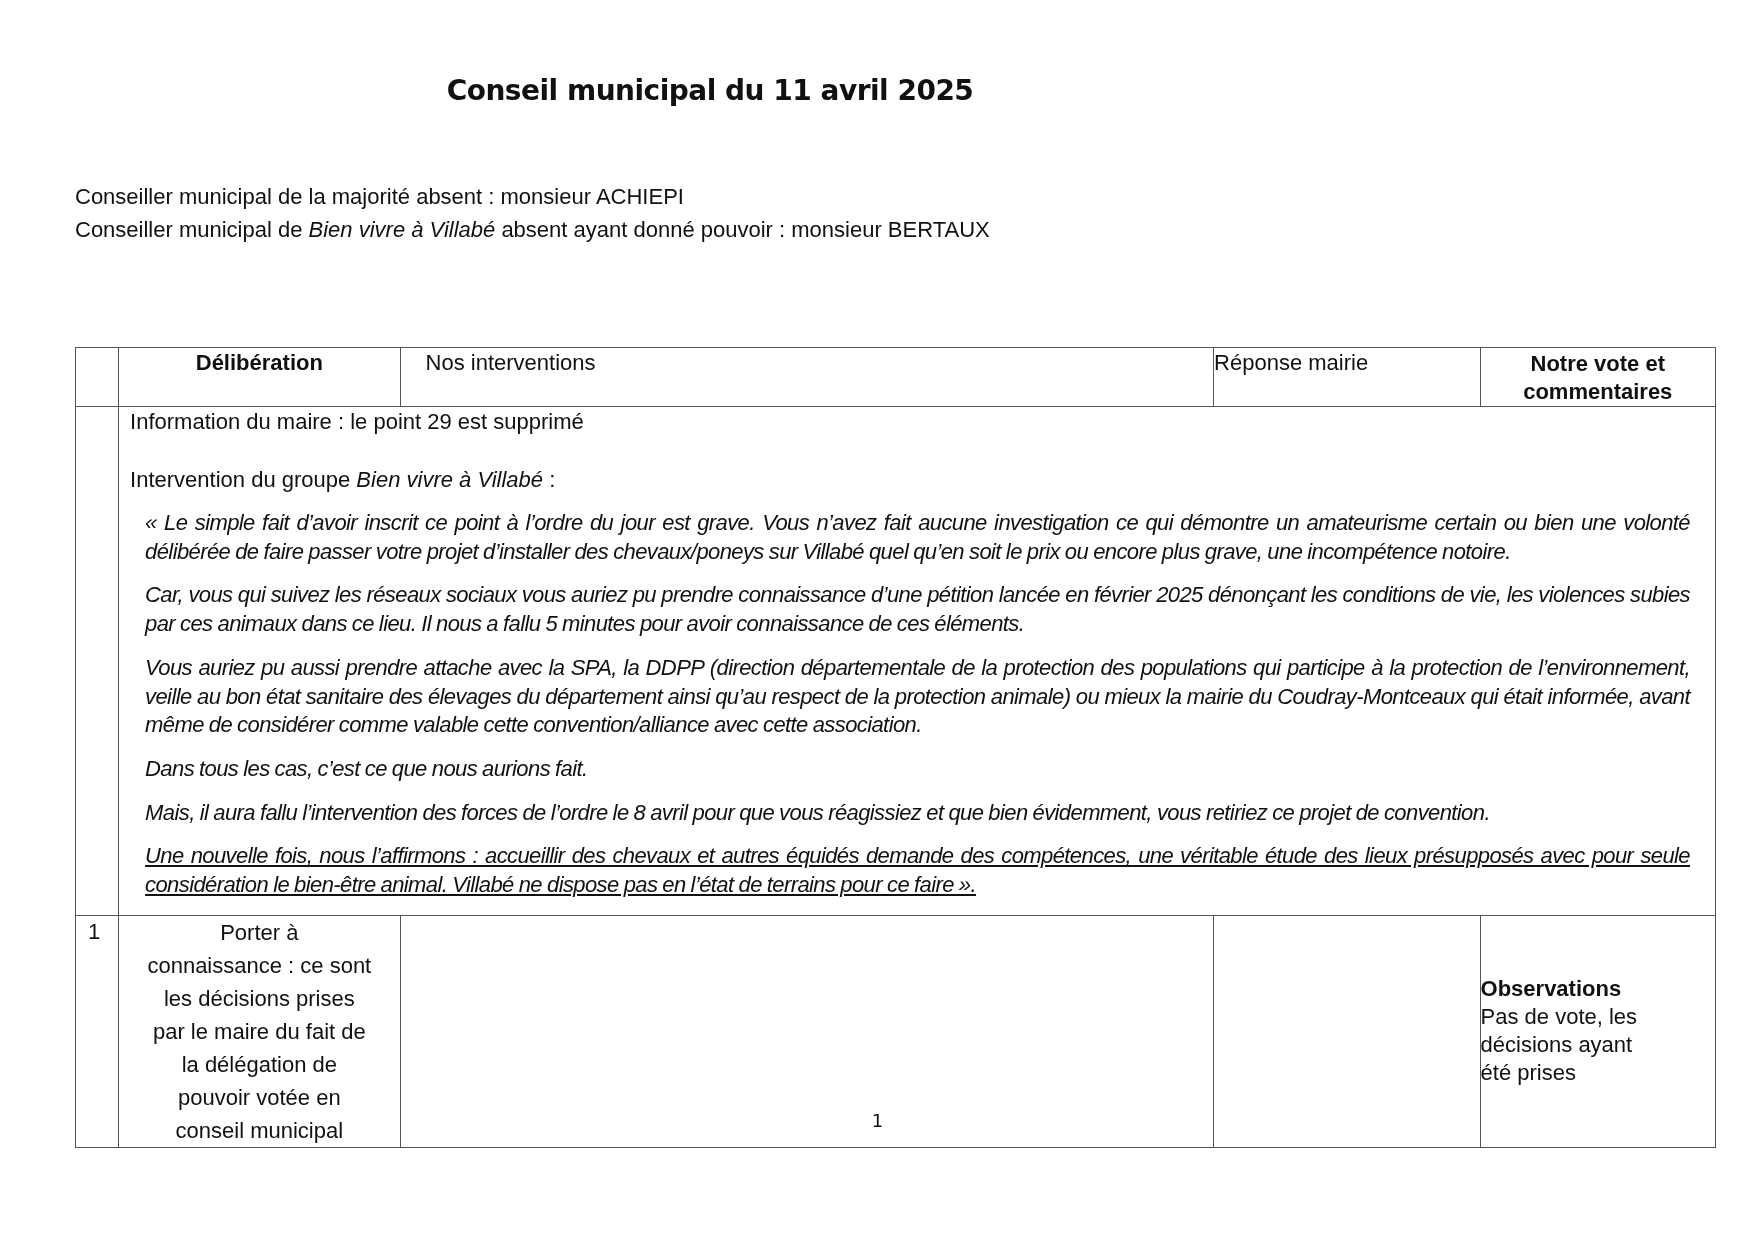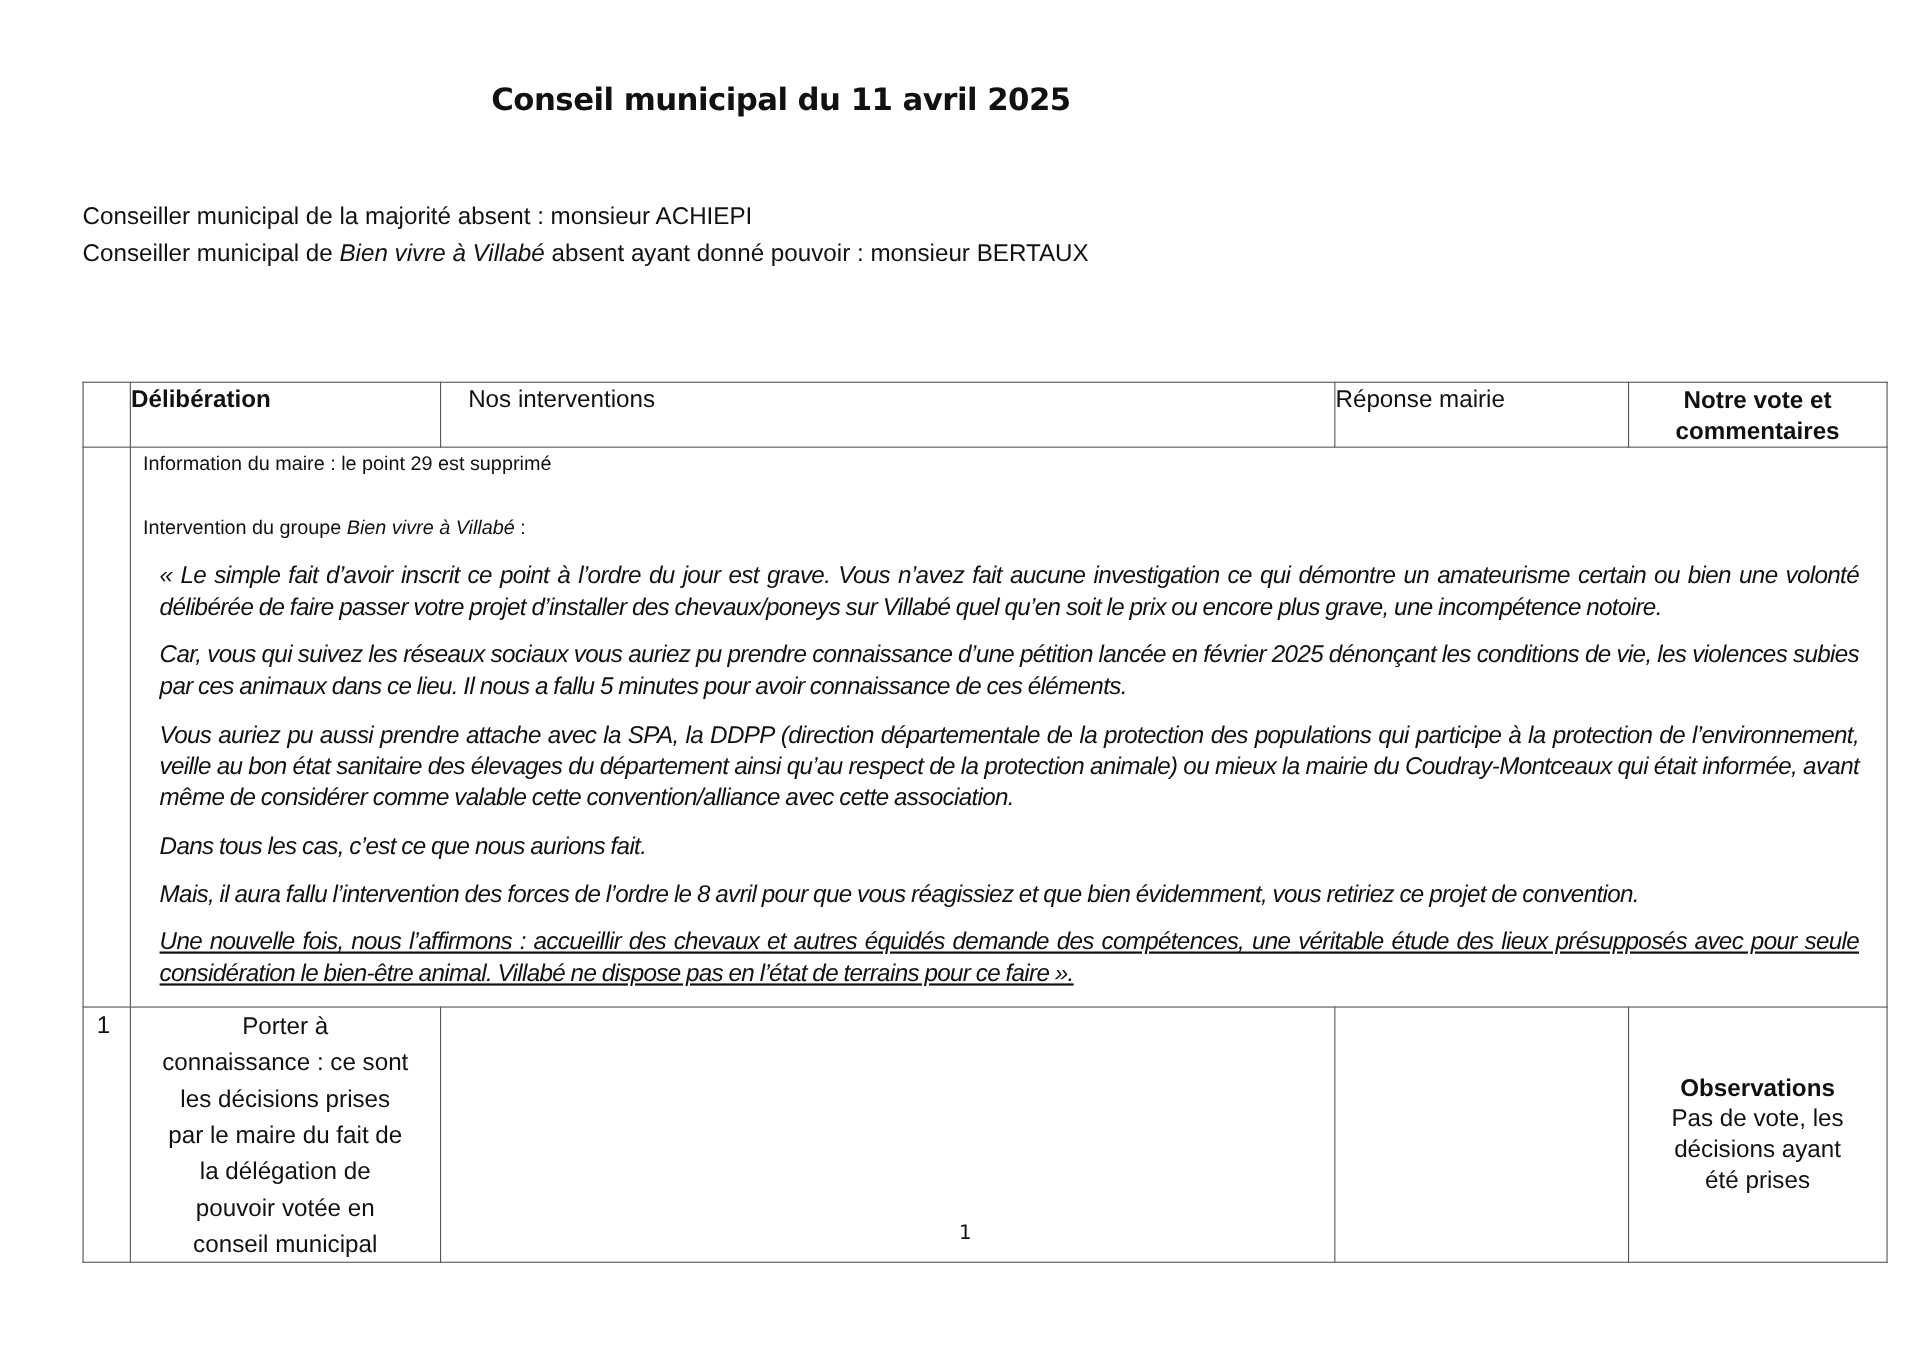--- a/index.html
+++ b/index.html
@@ -4,34 +4,34 @@
 <style>
   html, body { margin:0; padding:0; background:#ffffff; }
   body { width:1755px; height:1241px; position:relative; overflow:hidden; color:#111; font-family:"Liberation Sans", sans-serif; }
   .title { position:absolute; top:74px; left:0; width:1420px; text-align:center; font-family:"DejaVu Sans", sans-serif; font-weight:bold; font-size:28px; letter-spacing:-0.5px; }
   .intro { position:absolute; left:75px; top:180px; width:1640px; font-size:22px; line-height:33px; }
   .intro p { margin:0; }
   table.grid { position:absolute; left:75px; top:347px; width:1641px; border-collapse:collapse; table-layout:fixed; }
   table.grid td, table.grid th { border:1.5px solid #555; vertical-align:top; padding:0; font-size:22px; }
   .c0 { width:43px; } .c1 { width:281px; } .c2 { width:812px; } .c3 { width:266px; } .c4 { width:235px; }
   .hdr td { height:56px; }
-  .h-delib { font-weight:bold; text-align:left; padding-top:2px !important; line-height:26px; }
+  .h-delib { font-weight:bold; text-align:center; padding-top:2px !important; line-height:26px; }
   .h-nos { padding-left:25px !important; padding-top:2px !important; line-height:26px; }
   .h-rep { text-align:left; padding-top:2px !important; line-height:26px; }
   .h-vote { font-weight:bold; text-align:center; padding-top:2px !important; line-height:28px; }
   .info-cell { padding:0 10px 0 11px !important; }
-  .info-cell .line { font-size:18px; line-height:29px; }
+  .info-cell .line { font-size:22px; line-height:29px; }
   .quote { font-style:italic; text-align:justify; font-size:22px; line-height:28.7px; letter-spacing:-0.6px; word-spacing:-0.5px; }
   .quote p { margin:15px; }
   .quote .underline { text-decoration:underline; }
   .blank { height:29px; }
   .row1 td { height:222px; }
   .num { padding:4px 0 0 12px !important; line-height:24px; }
   .delib-text { text-align:center; line-height:33px; padding:0 6px !important;margin-top:48px; }
-  .obs-cell { vertical-align:middle !important; text-align:center; line-height:28px; }
+  .obs-cell { vertical-align:middle !important; line-height:28px; }
   .obs-title { font-weight:bold; }
   .page-num { position:absolute; top:1110px; left:0; width:1755px; text-align:center; font-family:"DejaVu Sans", sans-serif; font-size:18px; }
   .inline-it { font-style:italic; }
 </style>
 </head>
 <body>
 
 <div class="title">Conseil municipal du 11 avril 2025</div>
 
 <div class="intro">

